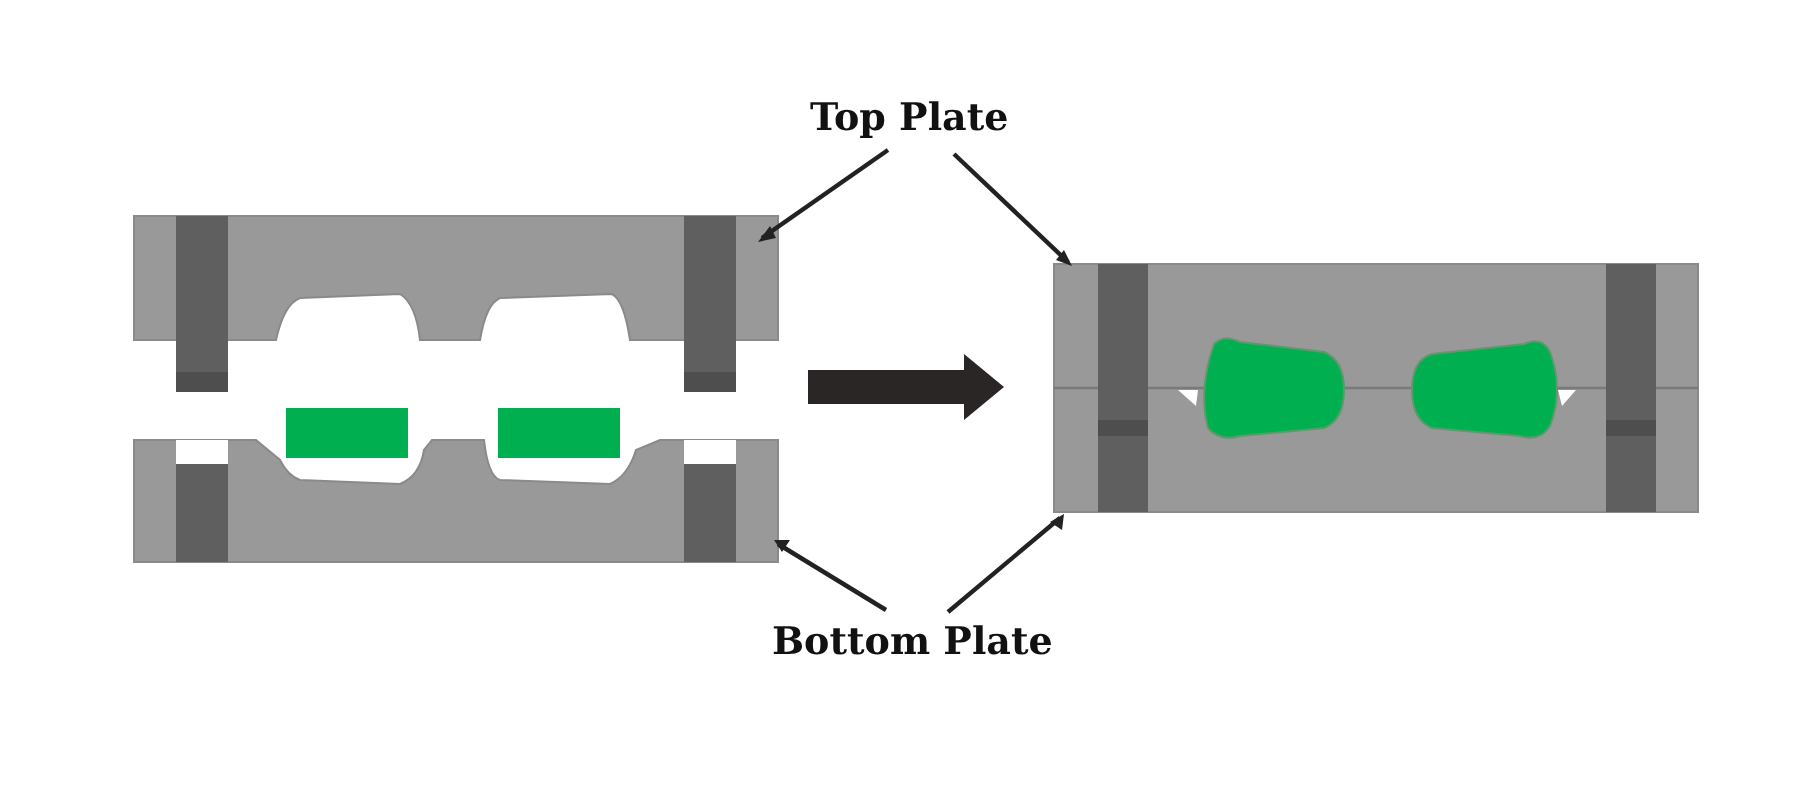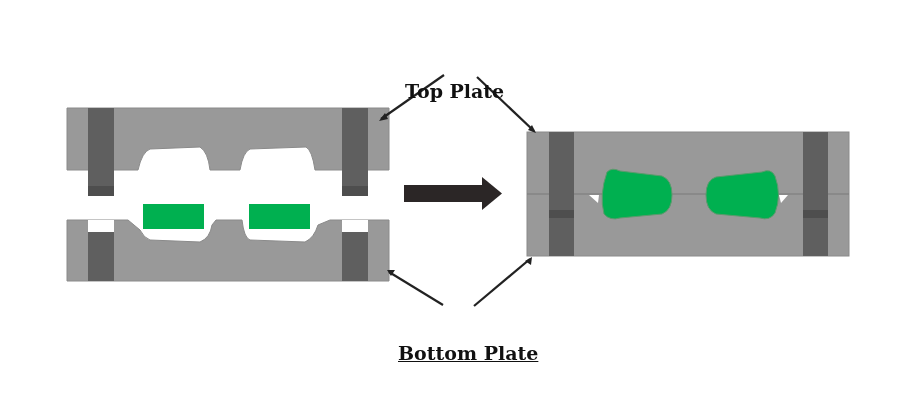--- a/index.html
+++ b/index.html
@@ -1,18 +1,18 @@
 <!DOCTYPE html>
 <html><head>
 <meta charset="utf-8">
 <style>
   html, body { margin:0; padding:0; background:#ffffff; }
   body { width:900px; height:400px; position:relative; overflow:hidden; font-family:"DejaVu Serif", serif; }
   svg { position:absolute; left:0; top:0; }
-  .label { position:absolute; font-family:"DejaVu Serif", serif; font-weight:bold; font-size:19px; color:#111; white-space:nowrap;margin-top:32px; }
+  .label { position:absolute; font-family:"DejaVu Serif", serif; font-weight:bold; font-size:19px; color:#111; white-space:nowrap; }
 </style>
 </head>
 <body>
 
 <svg width="900" height="400" viewBox="0 0 900 400">
 
   <g>
 
     <g>
       <path d="M67,108 H389 V170 H315 Q312,150 306,147 L250,149 Q243,152 240,170 H210 Q208,152 200,147 L150,149 Q142,152 138,170 H67 Z" fill="#999999" stroke="#8a8a8a" stroke-width="1"></path>
@@ -60,13 +60,13 @@
   </g>
   <g fill="#222222">
     <polygon points="379,121 385,113 388,119"></polygon>
     <polygon points="536,133 528,130 532,125"></polygon>
     <polygon points="387,270 395,270 391,276"></polygon>
     <polygon points="532,257 531,265 525,261"></polygon>
   </g>
 </svg>
 
 <div class="label" style="left:405px; top:48px;">Top Plate</div>
-<div class="label" style="left:398px; top:310px;text-decoration:underline;">Bottom Plate</div>
+<div class="label" style="left:386px; top:310px;">Bottom Plate</div>
 
 </body></html>

